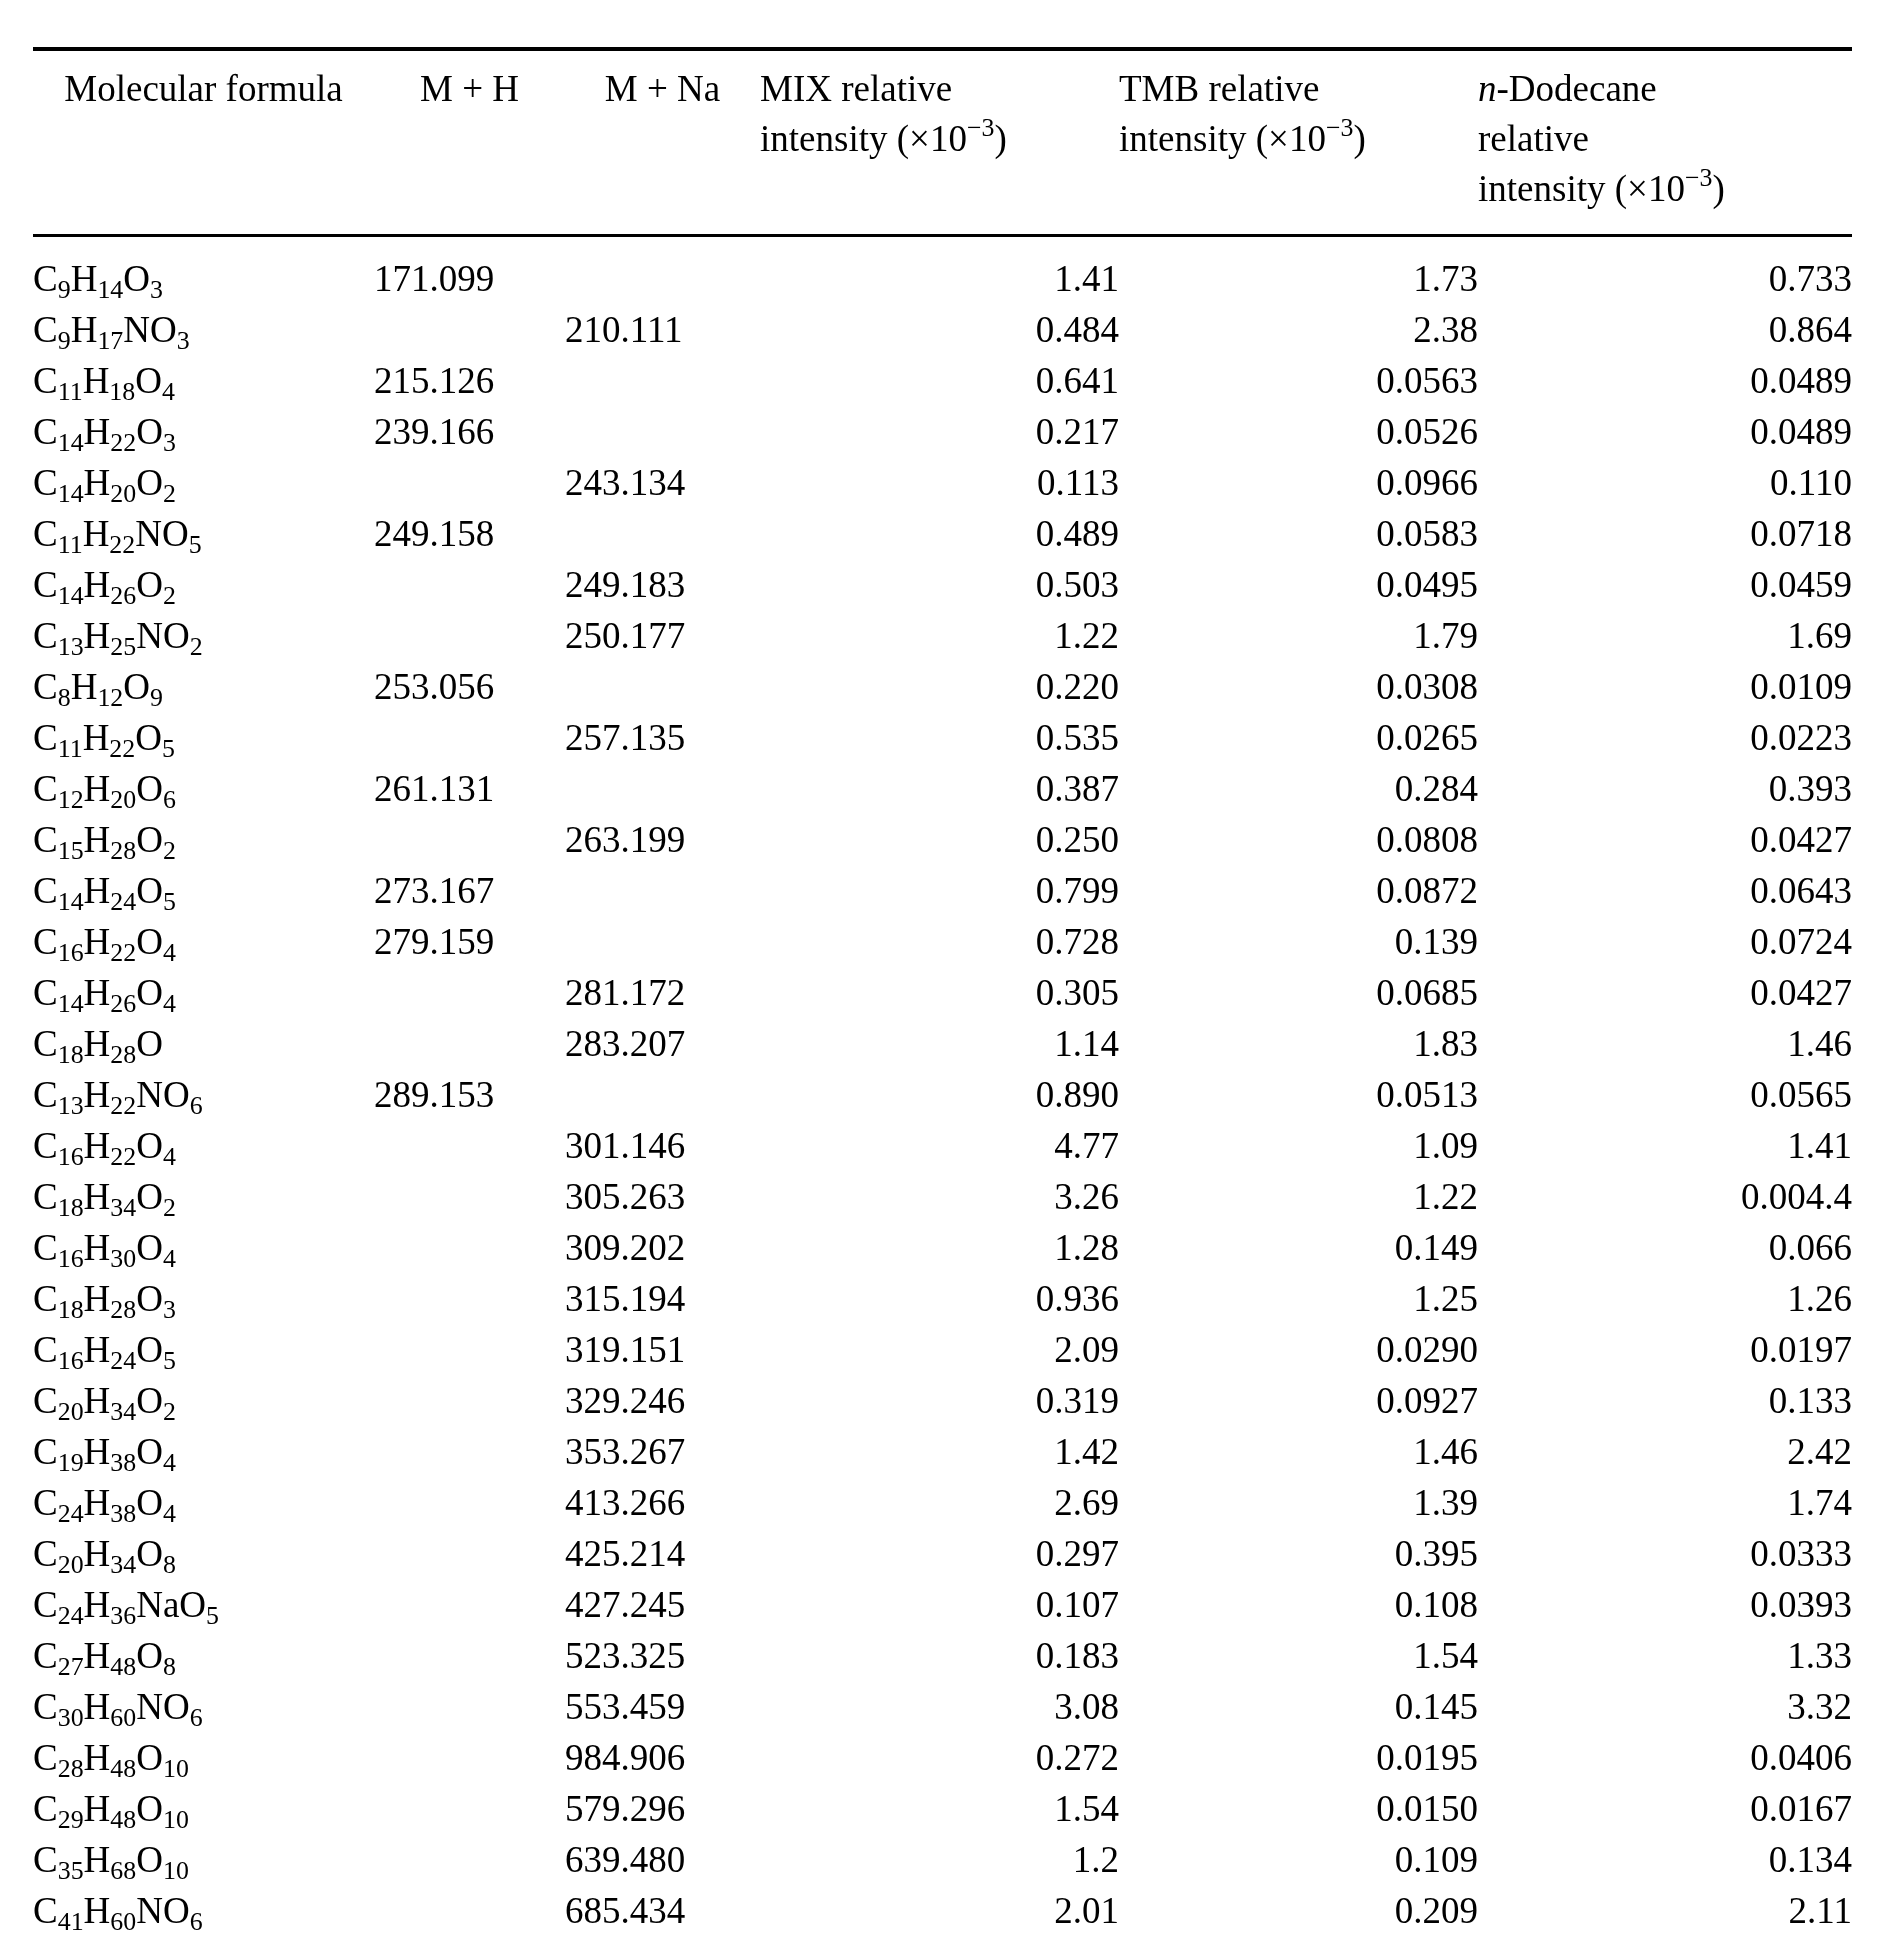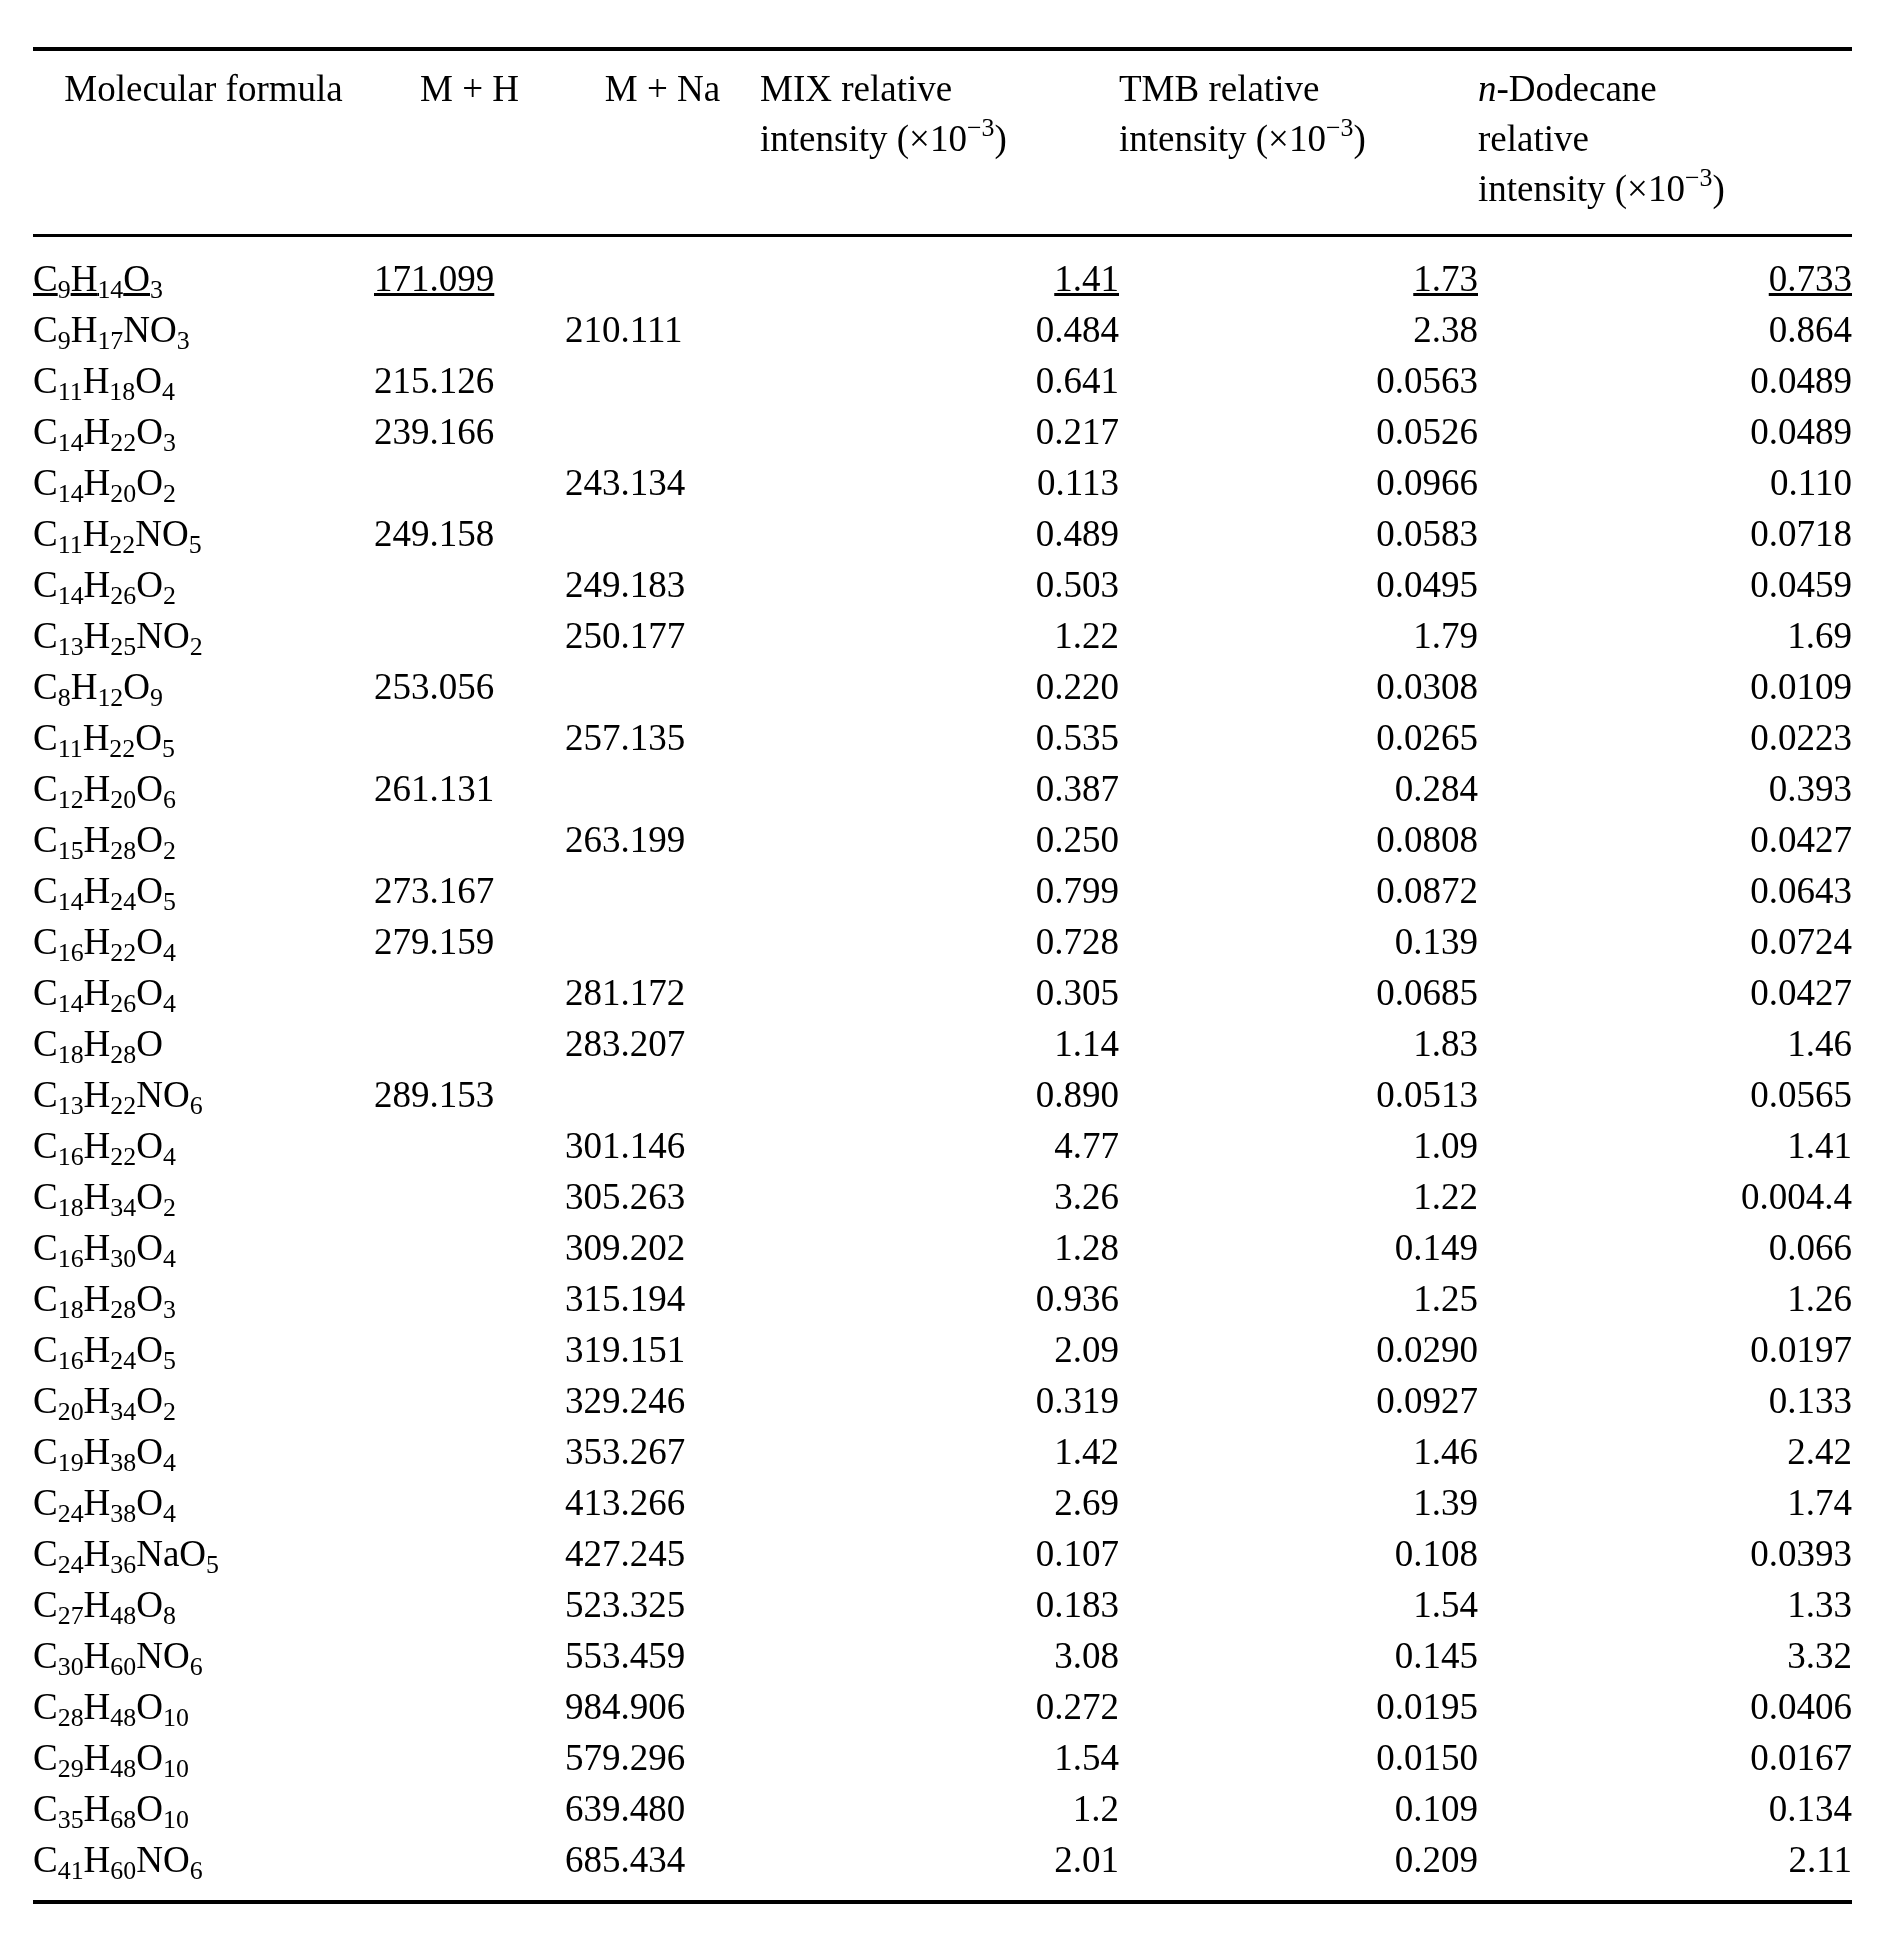--- a/index.html
+++ b/index.html
@@ -39,21 +39,21 @@
     border-bottom: 3.6px solid #000;
   }
   thead th.num { text-align: left; }
 
   tbody td {
     line-height: 51px;
     padding: 0;
     white-space: nowrap;
     overflow: hidden;
   }
-  tbody tr:first-child td { padding-top: 16.4px; text-decoration: underline; }
+  tbody tr:first-child td { padding-top: 16.4px; }
   tbody tr:last-child td  { padding-bottom: 14.5px; }
 
   td.formula { text-align: left; }
   td.mass    { text-align: left; }
   td.num     { text-align: right; }
 
   sub {
     font-size: 70%;
     line-height: 0;
     vertical-align: baseline;
@@ -286,20 +286,28 @@
   </tr>
       <tr>
     <td class="formula">C<sub>24</sub>H<sub>38</sub>O<sub>4</sub></td>
     <td class="mass"></td>
     <td class="mass">413.266</td>
     <td class="num">2.69</td>
     <td class="num">1.39</td>
     <td class="num">1.74</td>
   </tr>
       <tr>
+    <td class="formula">C<sub>20</sub>H<sub>34</sub>O<sub>8</sub></td>
+    <td class="mass"></td>
+    <td class="mass">425.214</td>
+    <td class="num">0.297</td>
+    <td class="num">0.395</td>
+    <td class="num">0.0333</td>
+  </tr>
+      <tr>
     <td class="formula">C<sub>24</sub>H<sub>36</sub>NaO<sub>5</sub></td>
     <td class="mass"></td>
     <td class="mass">427.245</td>
     <td class="num">0.107</td>
     <td class="num">0.108</td>
     <td class="num">0.0393</td>
   </tr>
       <tr>
     <td class="formula">C<sub>27</sub>H<sub>48</sub>O<sub>8</sub></td>
     <td class="mass"></td>

